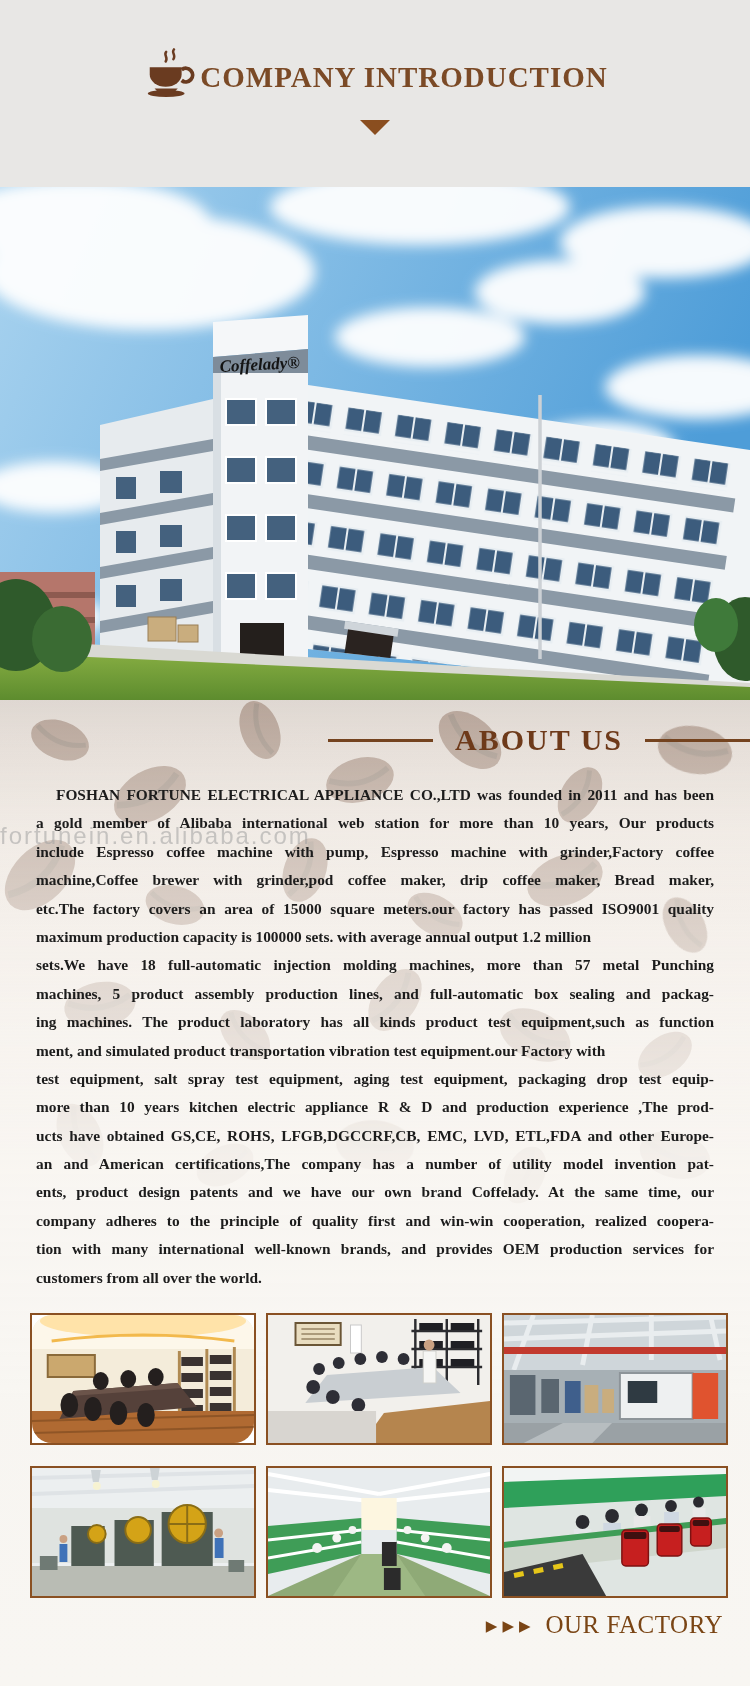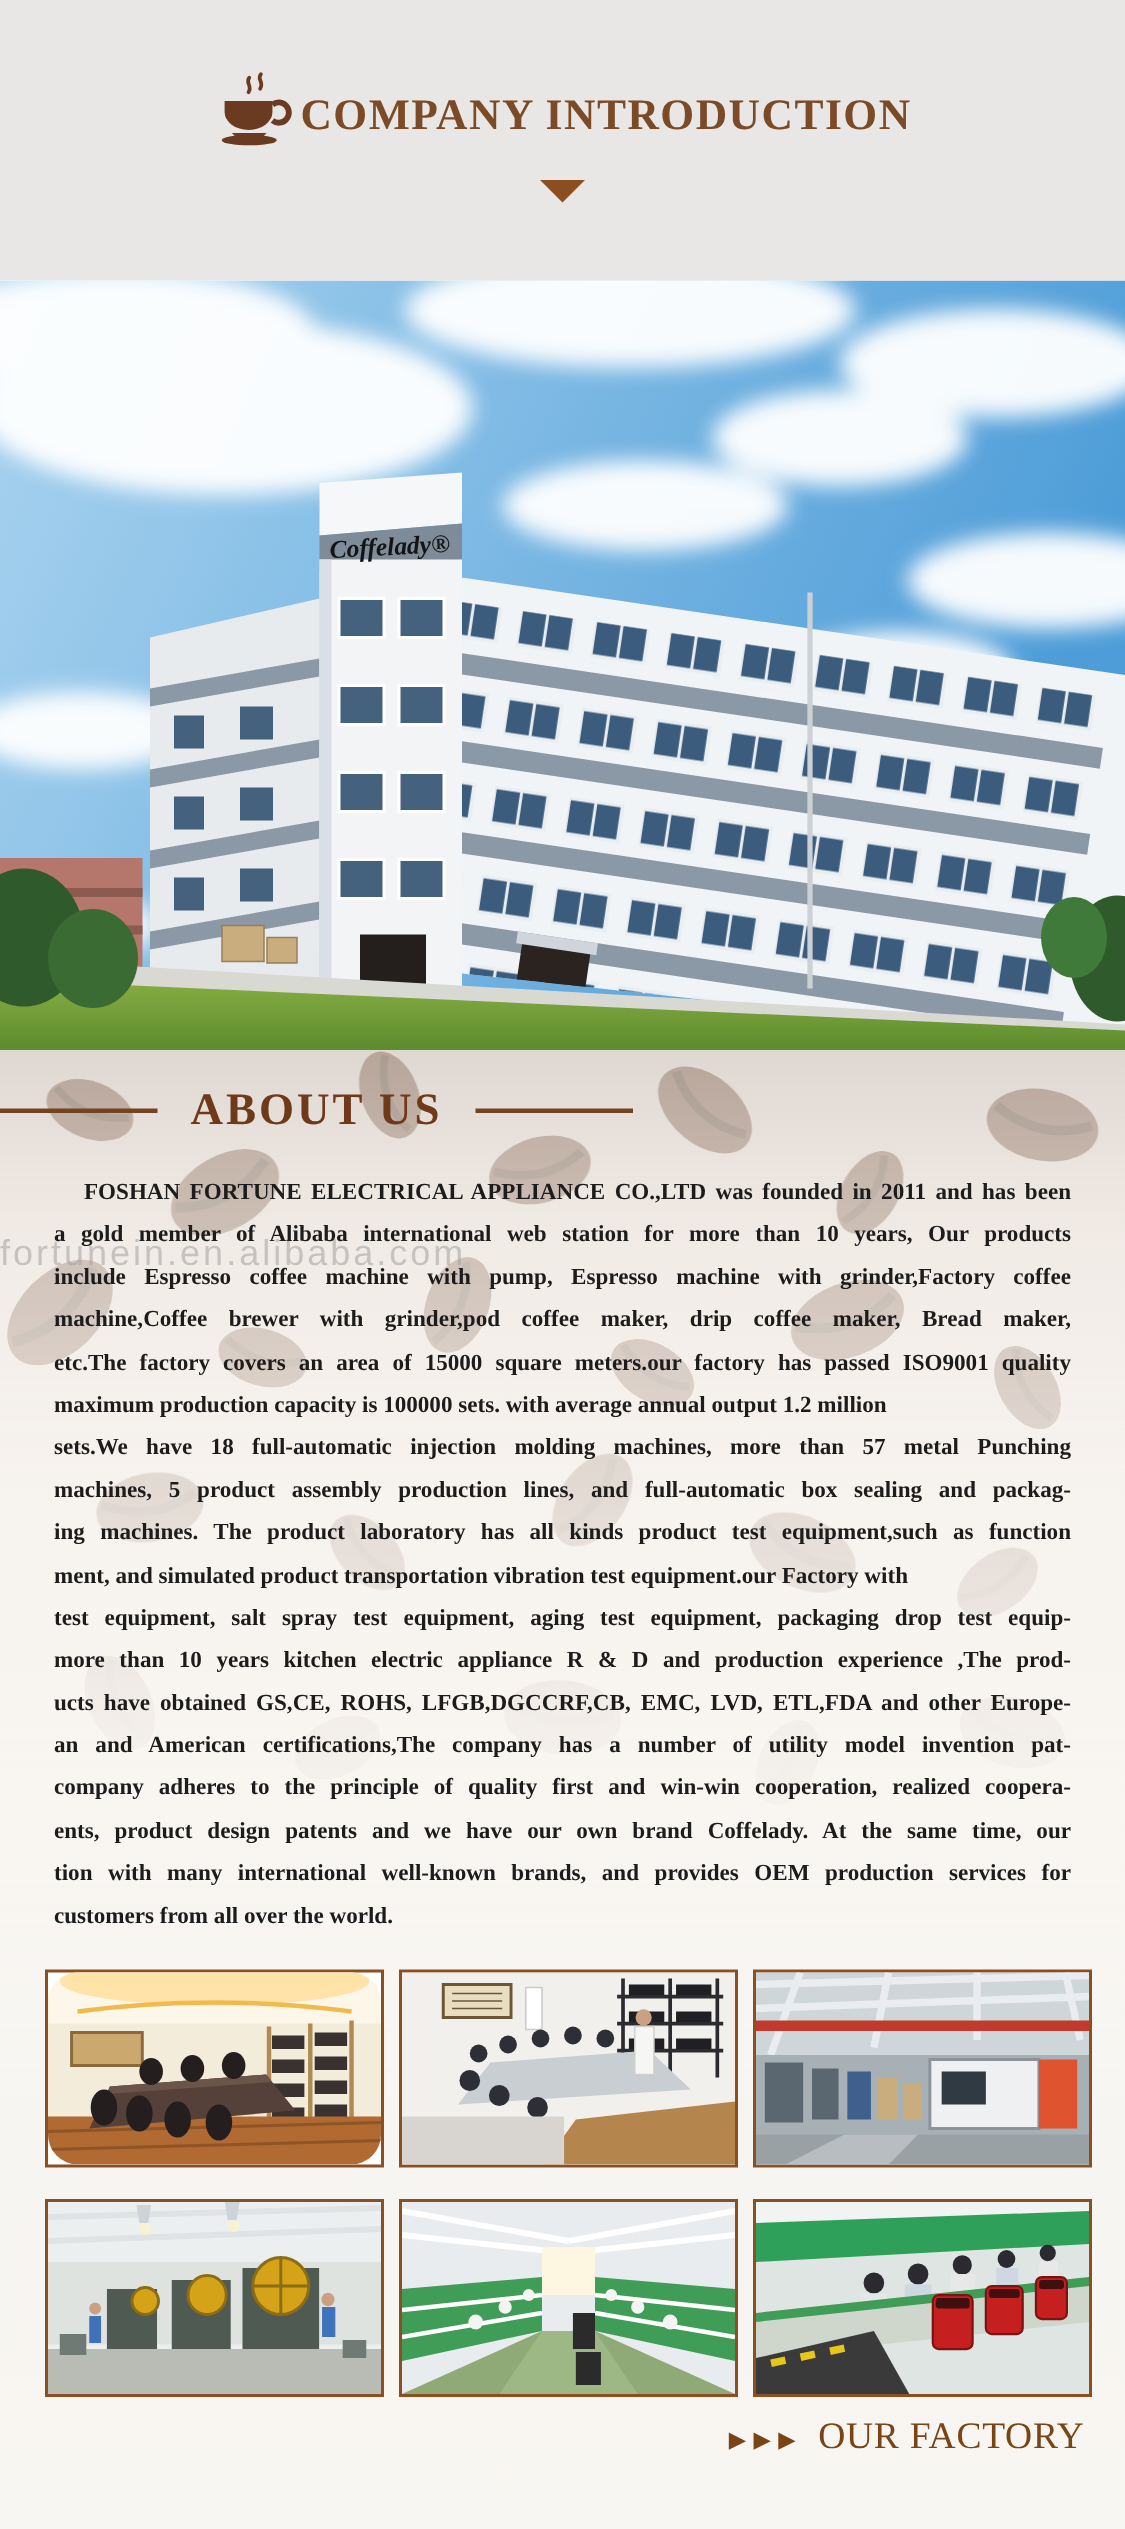--- a/index.html
+++ b/index.html
@@ -17,21 +17,21 @@
               border-top:15px solid #8a4e1f; }
 
   
   .hero { height:513px; position:relative; }
   .hero svg { display:block; }
 
   
   .about-sec { height:986px; position:relative; overflow:hidden;
     background:linear-gradient(180deg,#d9d1cb 0px,#eee8e2 130px,#f7f4f0 330px,#f8f6f2 100%); }
   .beans-bg { position:absolute; top:0; left:0; pointer-events:none; }
-  .about-head { position:relative; display:flex; align-items:center; justify-content:flex-start; gap:22px; padding-top:20px; height:60px; }
+  .about-head { position:relative; display:flex; align-items:center; justify-content:flex-end; gap:22px; padding-top:20px; height:60px; }
   .about-title { font-size:30px; font-weight:bold; color:#6e3a1a; letter-spacing:2px; }
   .hline { width:105px; height:3px; background:#74431f; }
   .watermark { position:absolute; top:122px; left:0; width:100%; text-align:left;
     font-family:"Liberation Sans","DejaVu Sans",sans-serif; font-size:24px; letter-spacing:2px;
     color:rgba(160,160,160,0.55); }
   .para { position:relative; width:678px; margin:21px auto 0 auto; }
   .pline { font-size:15.4px; font-weight:bold; color:#1c1c1c; line-height:28.4px; height:28.4px;
            overflow:hidden; text-align:justify; text-align-last:justify; }
   .pline.noj { text-align-last:left; }
   .pline.first { text-indent:20px; }
@@ -248,22 +248,22 @@
         <div class="pline">etc.The factory covers an area of 15000 square meters.our factory has passed ISO9001 quality</div>
         <div class="pline noj">maximum production capacity is 100000 sets. with average annual output 1.2  million</div>
         <div class="pline">sets.We have 18 full-automatic injection molding machines, more than 57 metal Punching</div>
         <div class="pline">machines, 5 product assembly production lines, and full-automatic box sealing and packag-</div>
         <div class="pline">ing machines. The product laboratory has all kinds product test equipment,such as  function</div>
         <div class="pline noj">ment, and simulated product transportation vibration test equipment.our Factory with</div>
         <div class="pline">test equipment, salt spray test equipment, aging test equipment, packaging drop test equip-</div>
         <div class="pline">more than 10 years kitchen electric appliance R &amp; D and production experience ,The prod-</div>
         <div class="pline">ucts have obtained GS,CE, ROHS, LFGB,DGCCRF,CB, EMC, LVD, ETL,FDA and other Europe-</div>
         <div class="pline">an and American certifications,The company has a number of utility model invention pat-</div>
+        <div class="pline">ents, product design patents and we have our own brand Coffelady. At the same time, our</div>
         <div class="pline">company adheres to the principle of quality first and win-win cooperation, realized coopera-</div>
-        <div class="pline">ents, product design patents and we have our own brand Coffelady. At the same time, our</div>
         <div class="pline">tion with many international well-known brands, and provides OEM production services for</div>
         <div class="pline noj">customers from all over the world.</div>
       </div>
 
     <div class="grid">
 
       <div class="cell rounded">
         <svg viewBox="0 0 226 128" preserveAspectRatio="none">
           <rect width="226" height="128" fill="#f4ecda"></rect>
           <rect width="226" height="34" fill="#fdf7ea"></rect>

